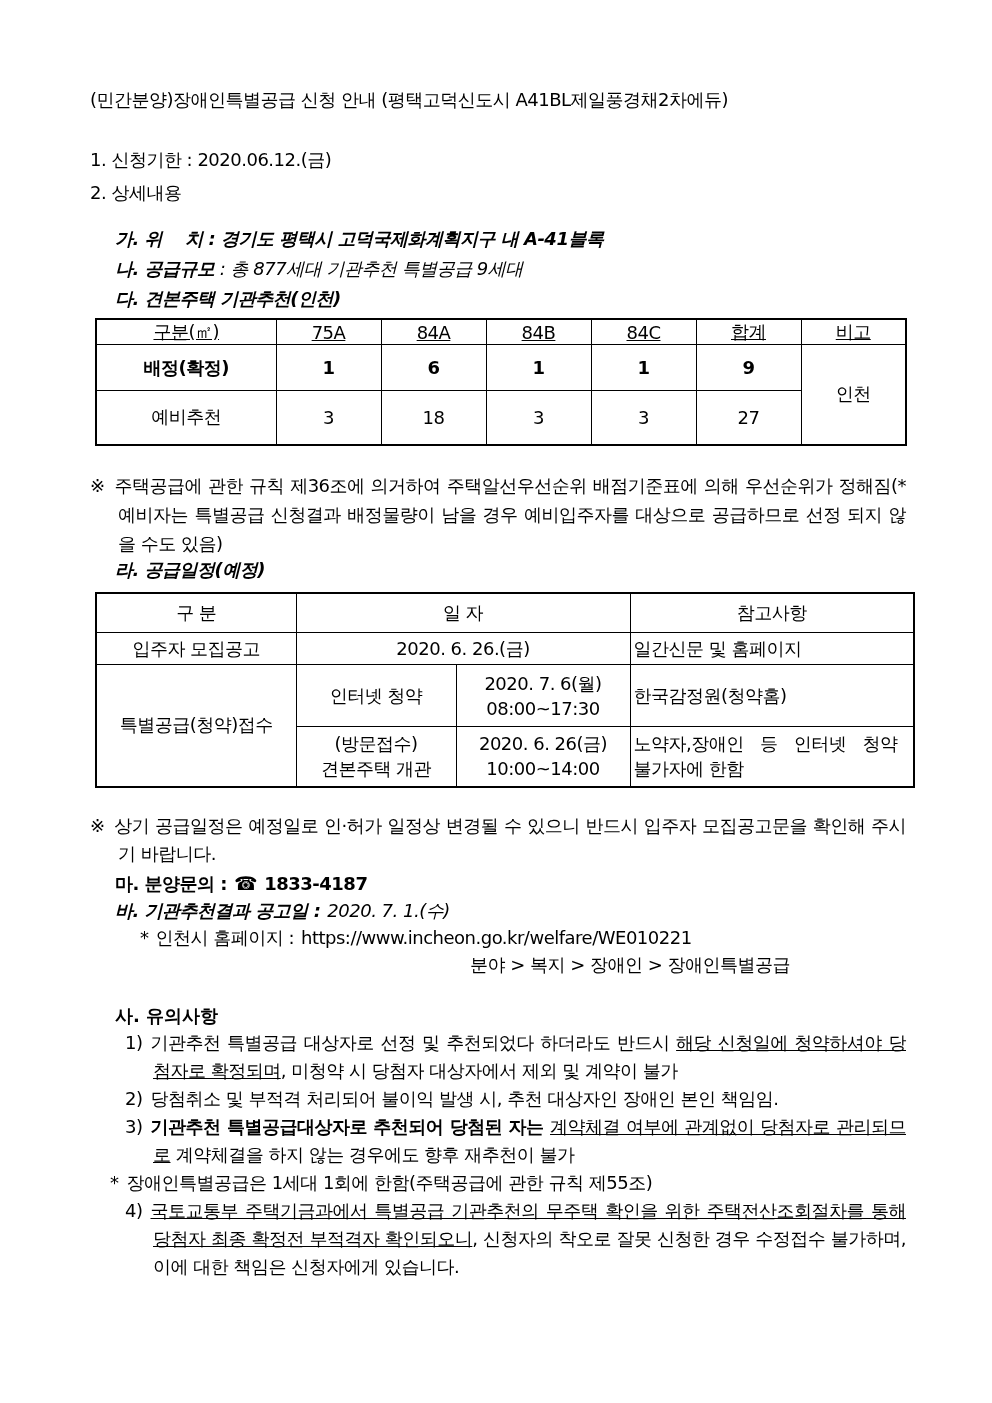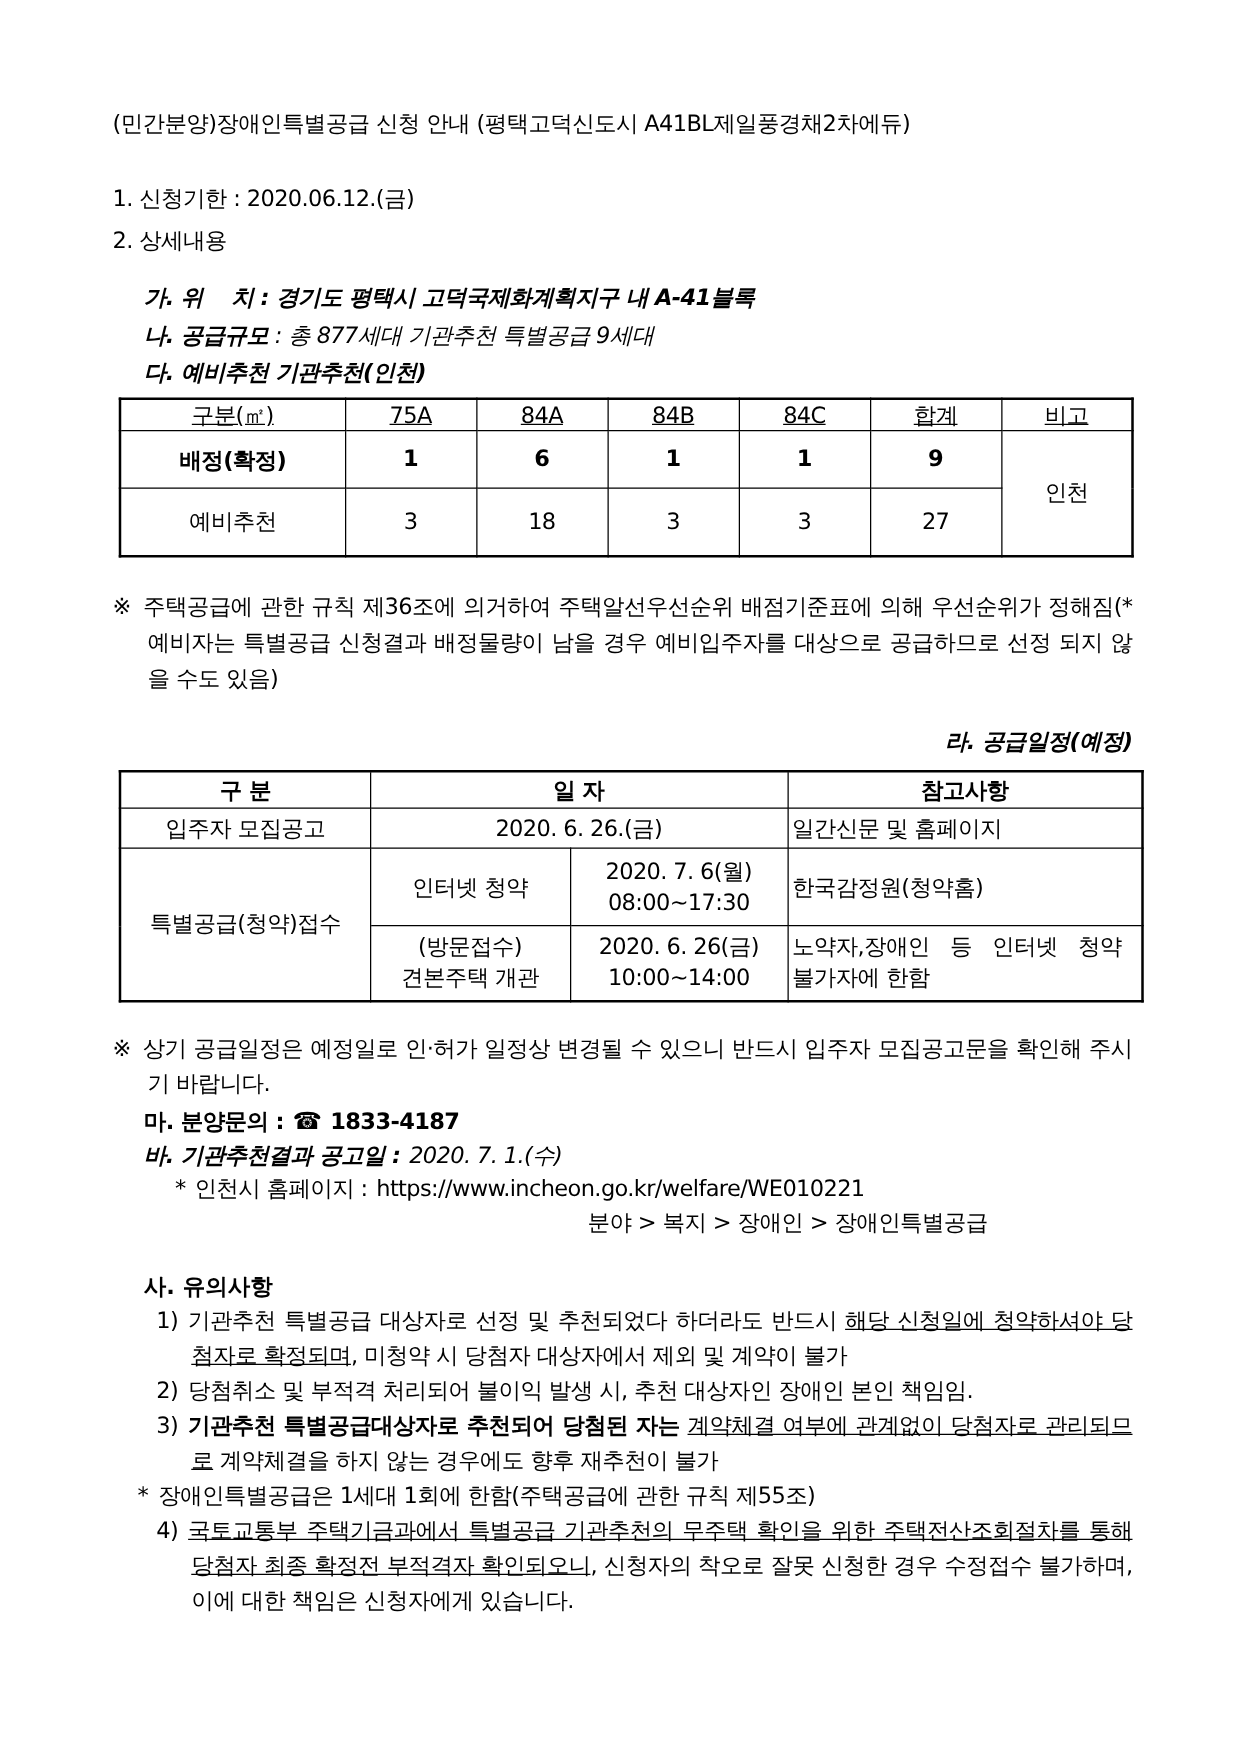--- a/index.html
+++ b/index.html
@@ -27,21 +27,21 @@
   table { border-collapse: collapse; margin-left: 5px; table-layout: fixed; border-radius: 24px; }
   th, td { border: 1px solid #000; text-align: center; vertical-align: middle; padding: 0 2px; letter-spacing: -0.5px; }
 
   .alloc-table { width: 810px; margin-top: 7px; border: 2px solid #000; }
   .alloc-table th { font-weight: normal; height: 23px; }
   .alloc-table th .hdr-u { text-decoration: underline; }
   .alloc-table tr.assigned td { height: 46px; font-weight: bold; }
   .alloc-table tr.reserve td { height: 54px; font-weight: normal; }
 
   .sched-table { width: 818px; margin-top: 10px; border: 2px solid #000; }
-  .sched-table th { font-weight: bold; height: 30px; }
+  .sched-table th { font-weight: normal; height: 40px; }
   .sched-table tr.r1 td { height: 32px; }
   .sched-table tr.r2 td { height: 62px; }
   .sched-table tr.r3 td { height: 60px; }
   .cell-left { text-align: left; padding-left: 3px; }
   .cell-2line { line-height: 25px; }
   .wide-words { word-spacing: 11px; }
 
   .note { margin-top: 25px; padding-left: 28px; text-indent: -28px; text-align: justify; line-height: 29px; letter-spacing: -0.5px; }
   .note .marker { margin-right: 9px; }
   .note-after-table2 { margin-top: 24px; line-height: 28px; }
@@ -66,21 +66,21 @@
 
   <div class="line mt-deadline">1. 신청기한 : 2020.06.12.(금)</div>
   <div class="line mt-details">2. 상세내용</div>
 
   <div class="line sub b mt-loc" style="white-space: pre-wrap;">가. 위    치 : 경기도 평택시 고덕국제화계획지구 내 A-41블록</div>
 
   <div class="line sub mt-6">
     <span class="b">나. 공급규모</span><span> : 총 877세대 기관추천 특별공급 9세대</span>
   </div>
 
-  <div class="line sub b mt-6">다. 예비추천 기관추천(인천)</div>
+  <div class="line sub b mt-6">다. 견본주택 기관추천(인천)</div>
 
   <table class="alloc-table">
     <colgroup>
       <col style="width:180px">
         <col style="width:105px">
         <col style="width:105px">
         <col style="width:105px">
         <col style="width:105px">
         <col style="width:105px">
         <col style="width:105px">
@@ -112,21 +112,21 @@
       <td>3</td>
       <td>27</td>
     </tr>
   </tbody>
     </table>
 
   <div class="note" style="margin-top:25px;">
     <span class="marker">※</span><span>주택공급에 관한 규칙 제36조에 의거하여 주택알선우선순위 배점기준표에 의해 우선순위가 정해짐(*예비자는 특별공급 신청결과 배정물량이 남을 경우 예비입주자를 대상으로 공급하므로 선정  되지 않을 수도 있음)</span>
   </div>
 
-  <div class="line sub b" style="margin-top:24px;text-align:right;">라. 공급일정(예정)</div>
+  <div class="line sub b" style="margin-top:0;">라. 공급일정(예정)</div>
 
   <table class="sched-table">
     <colgroup>
       <col style="width:200px">
         <col style="width:160px">
         <col style="width:174px">
         <col style="width:284px">
     </colgroup>
     <tbody>
         <tr>

